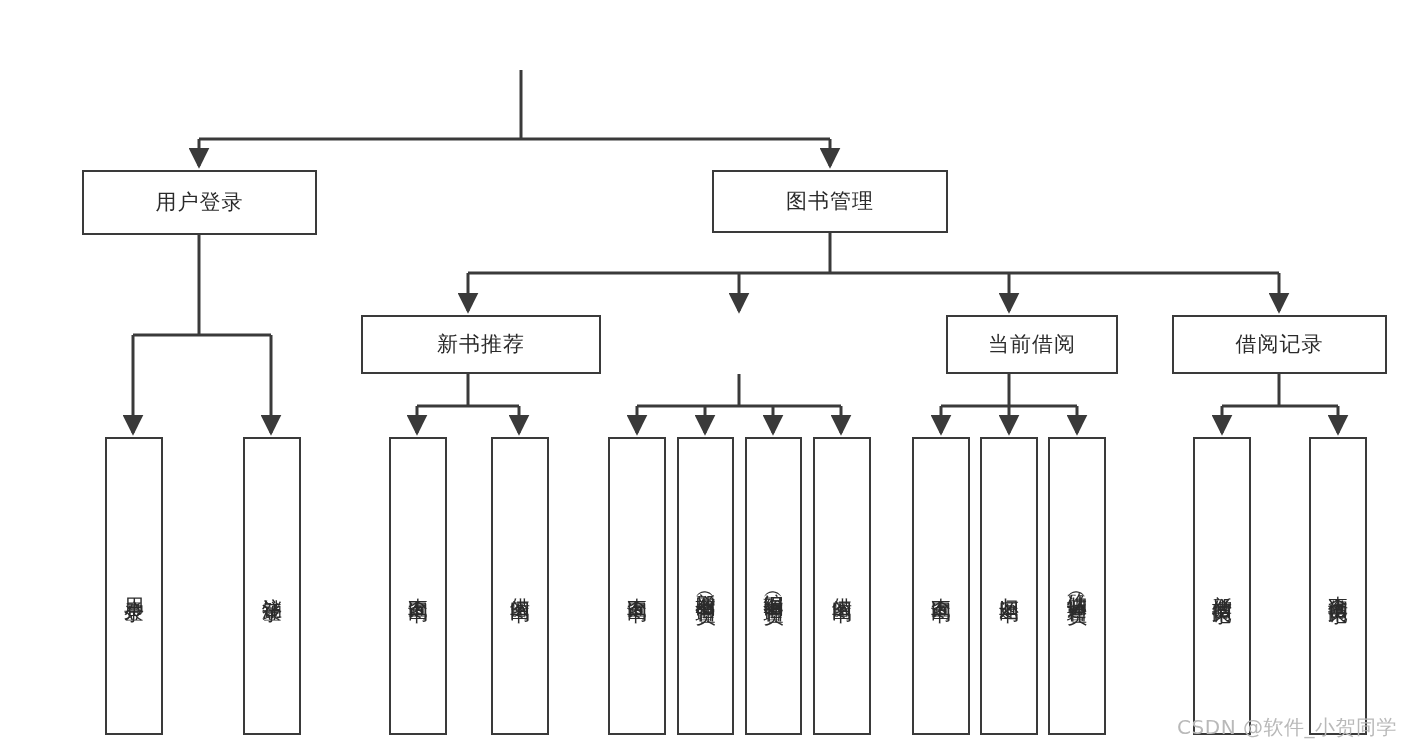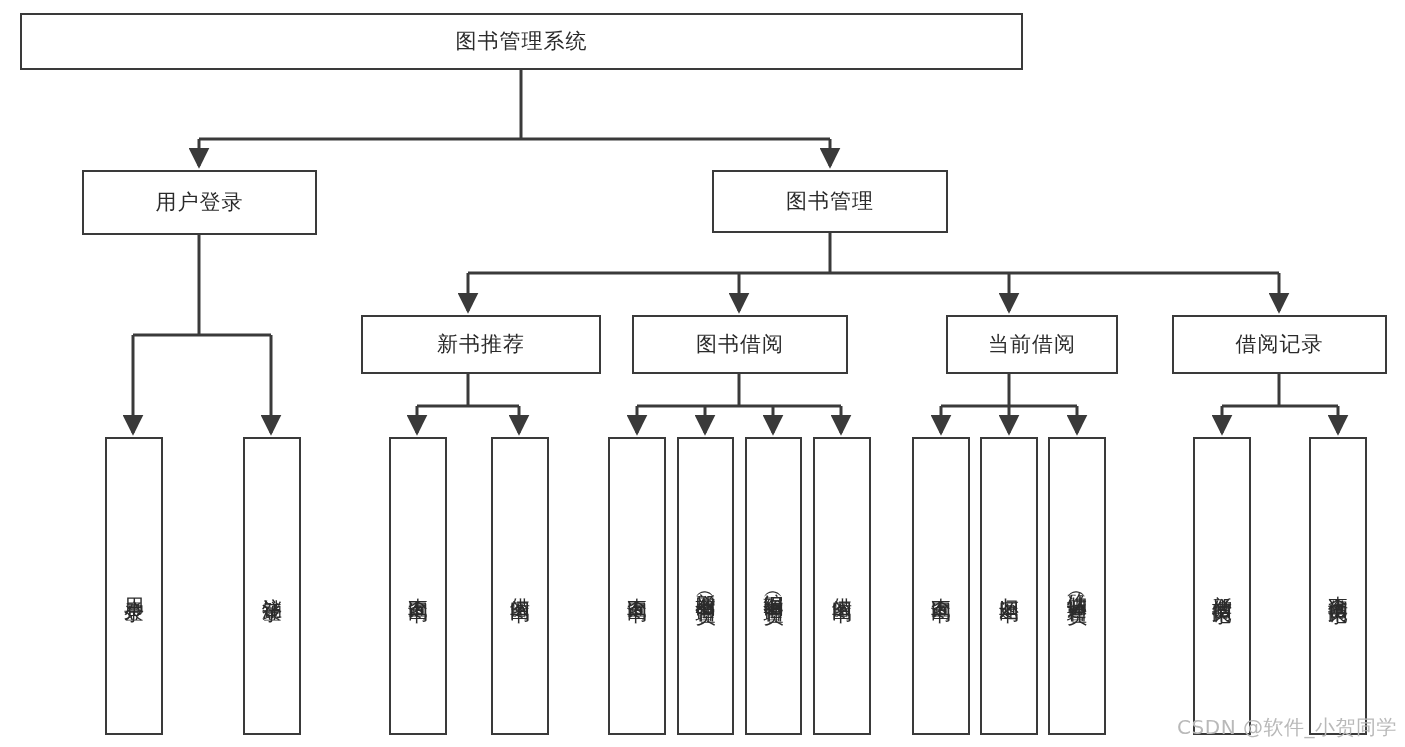--- a/index.html
+++ b/index.html
@@ -122,39 +122,33 @@
       <path d="M 1077 406 L 1077 433" marker-end="url(#arrow)"></path>
 
       <path d="M 1279 374 L 1279 406"></path>
       <path d="M 1222 406 L 1338 406"></path>
       <path d="M 1222 406 L 1222 433" marker-end="url(#arrow)"></path>
       <path d="M 1338 406 L 1338 433" marker-end="url(#arrow)"></path>
 
     </g>
   </svg>
 
-  <div class="node horiz" style="left:20px; top:13px; width:1003px; height:57px;">
-    <span class="label">图书管理系统</span>
-  </div>
 
   <div class="node horiz" style="left:82px; top:170px; width:235px; height:65px;">
     <span class="label">用户登录</span>
   </div>
 
   <div class="node horiz" style="left:712px; top:170px; width:236px; height:63px;align-items:center;">
     <span class="label">图书管理</span>
   </div>
 
   <div class="node horiz" style="left:361px; top:315px; width:240px; height:59px;">
     <span class="label">新书推荐</span>
   </div>
 
-  <div class="node horiz" style="left:632px; top:315px; width:216px; height:59px;">
-    <span class="label">图书借阅</span>
-  </div>
 
   <div class="node horiz" style="left:922px; top:315px; width:172px; height:59px;margin-left:24px;">
     <span class="label">当前借阅</span>
   </div>
 
   <div class="node horiz" style="left:1172px; top:315px; width:215px; height:59px;">
     <span class="label">借阅记录</span>
   </div>
 
   <div class="node vert" style="left:105px; top:437px; width:58px; height:298px;">

